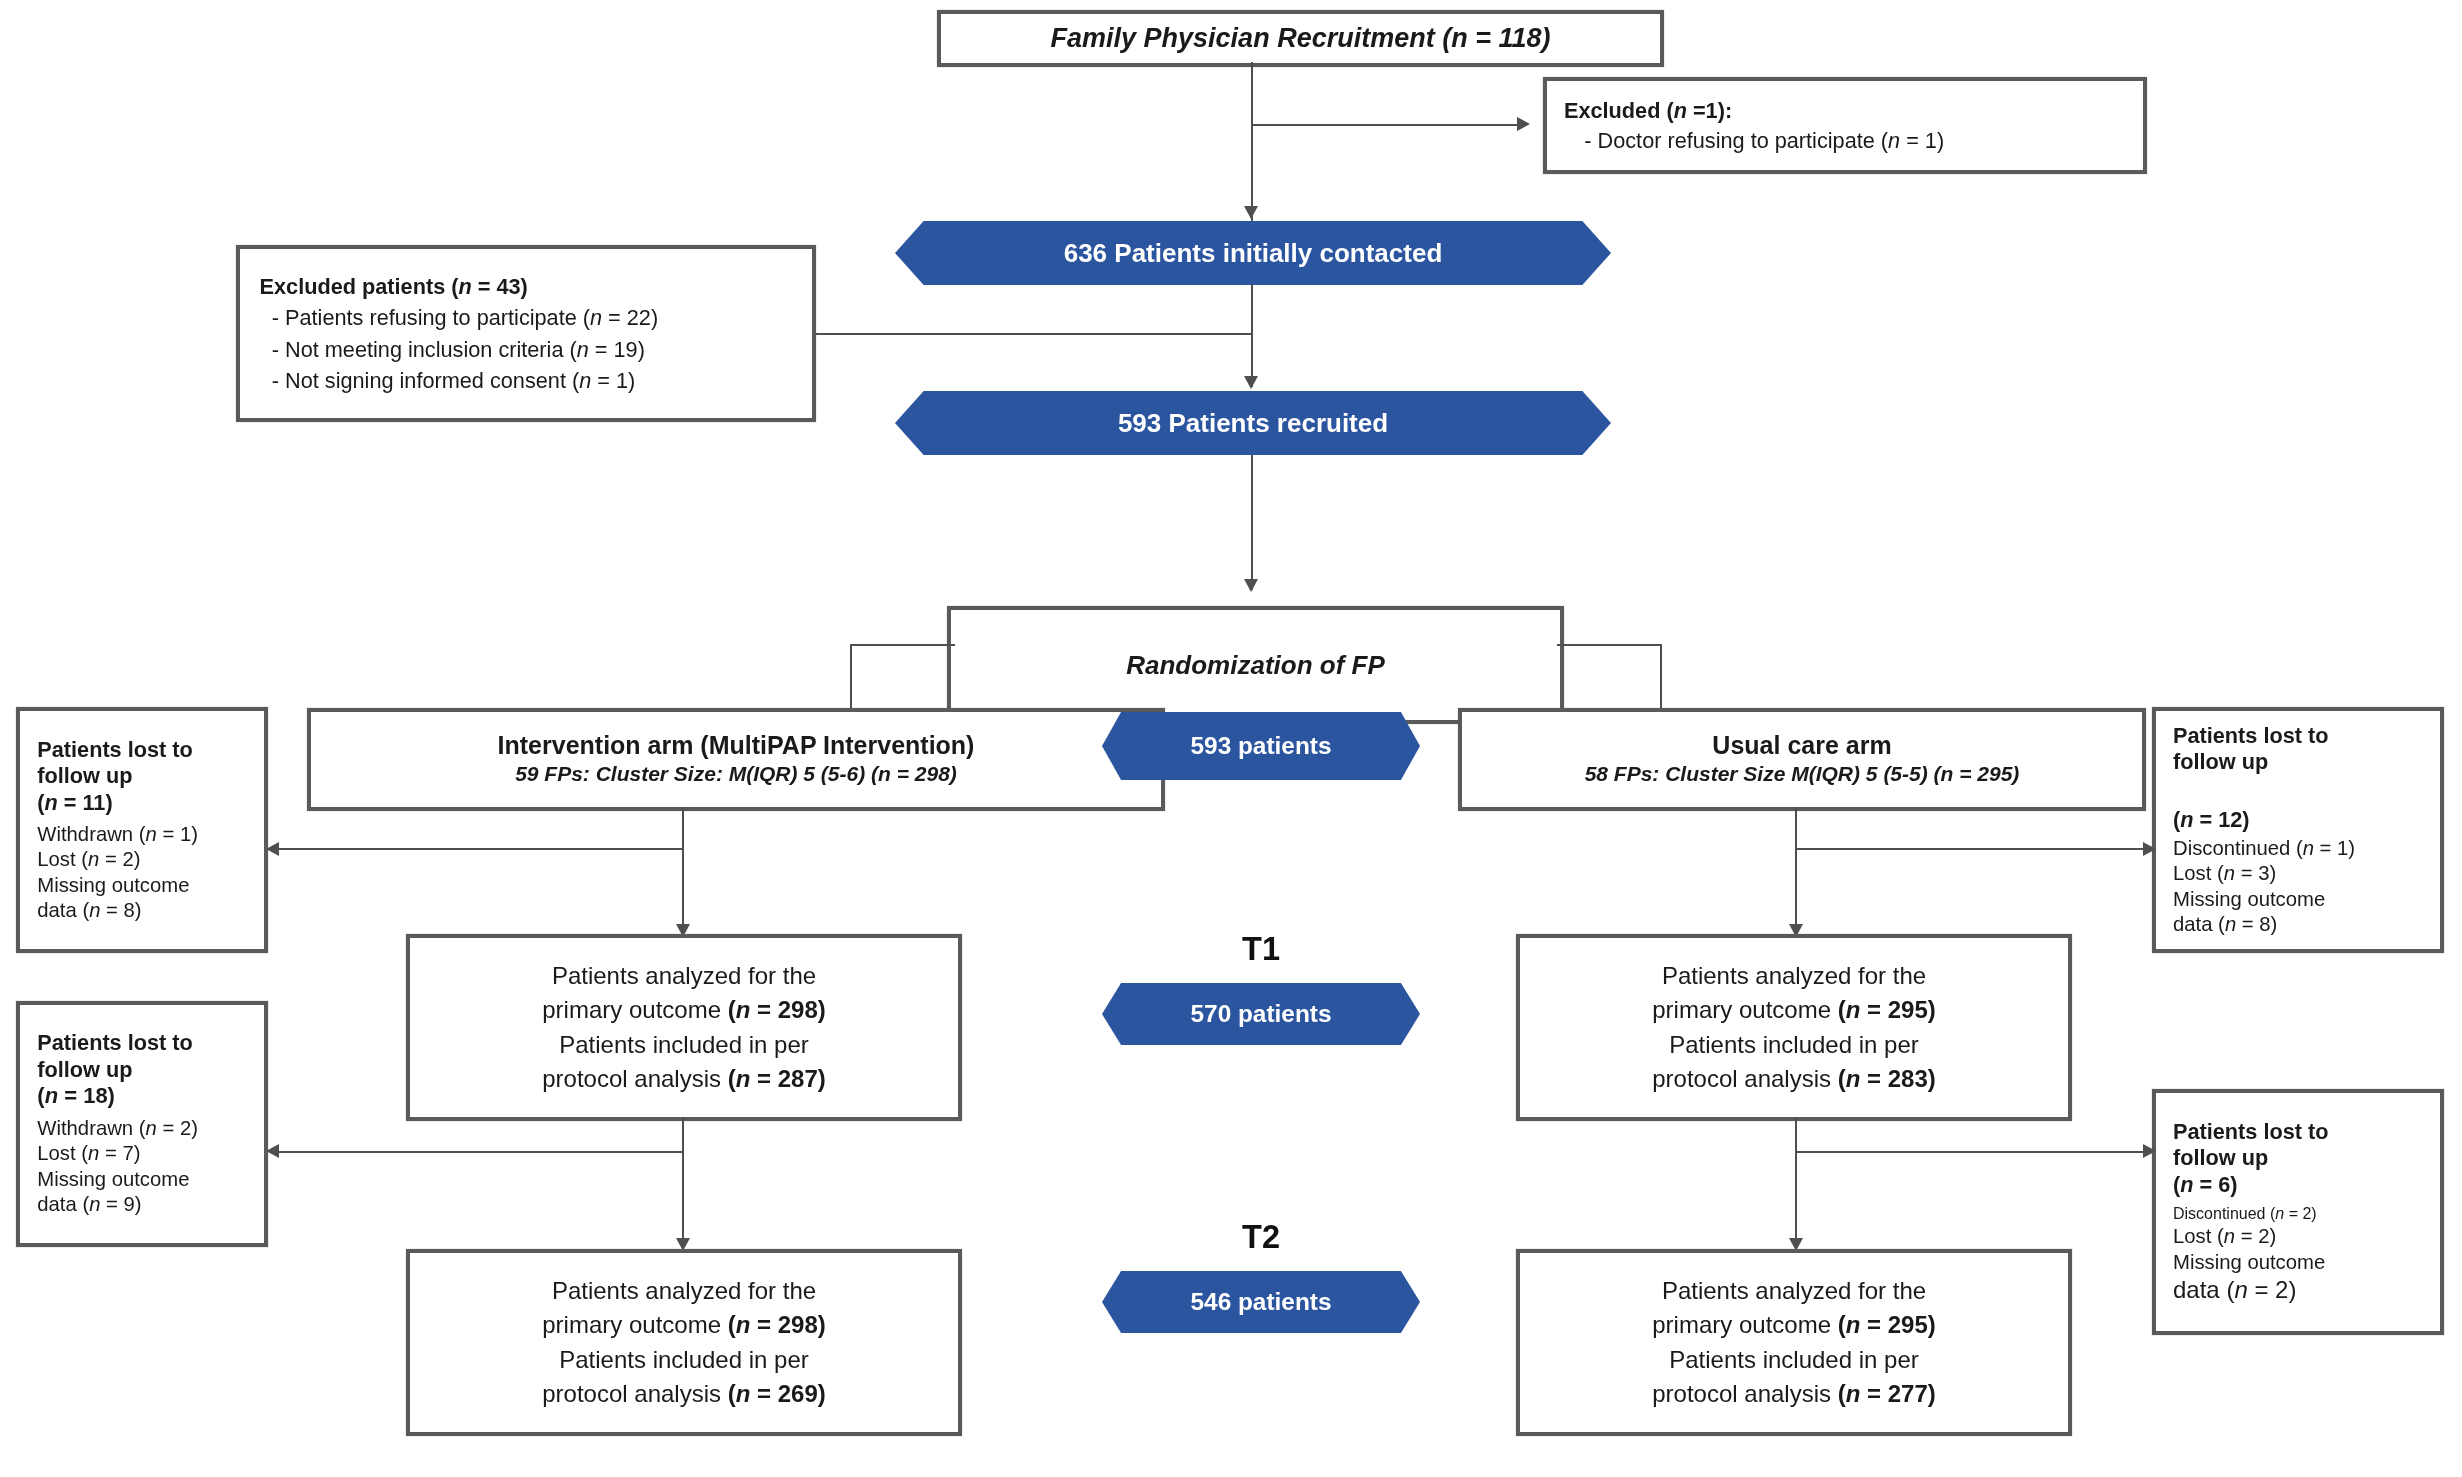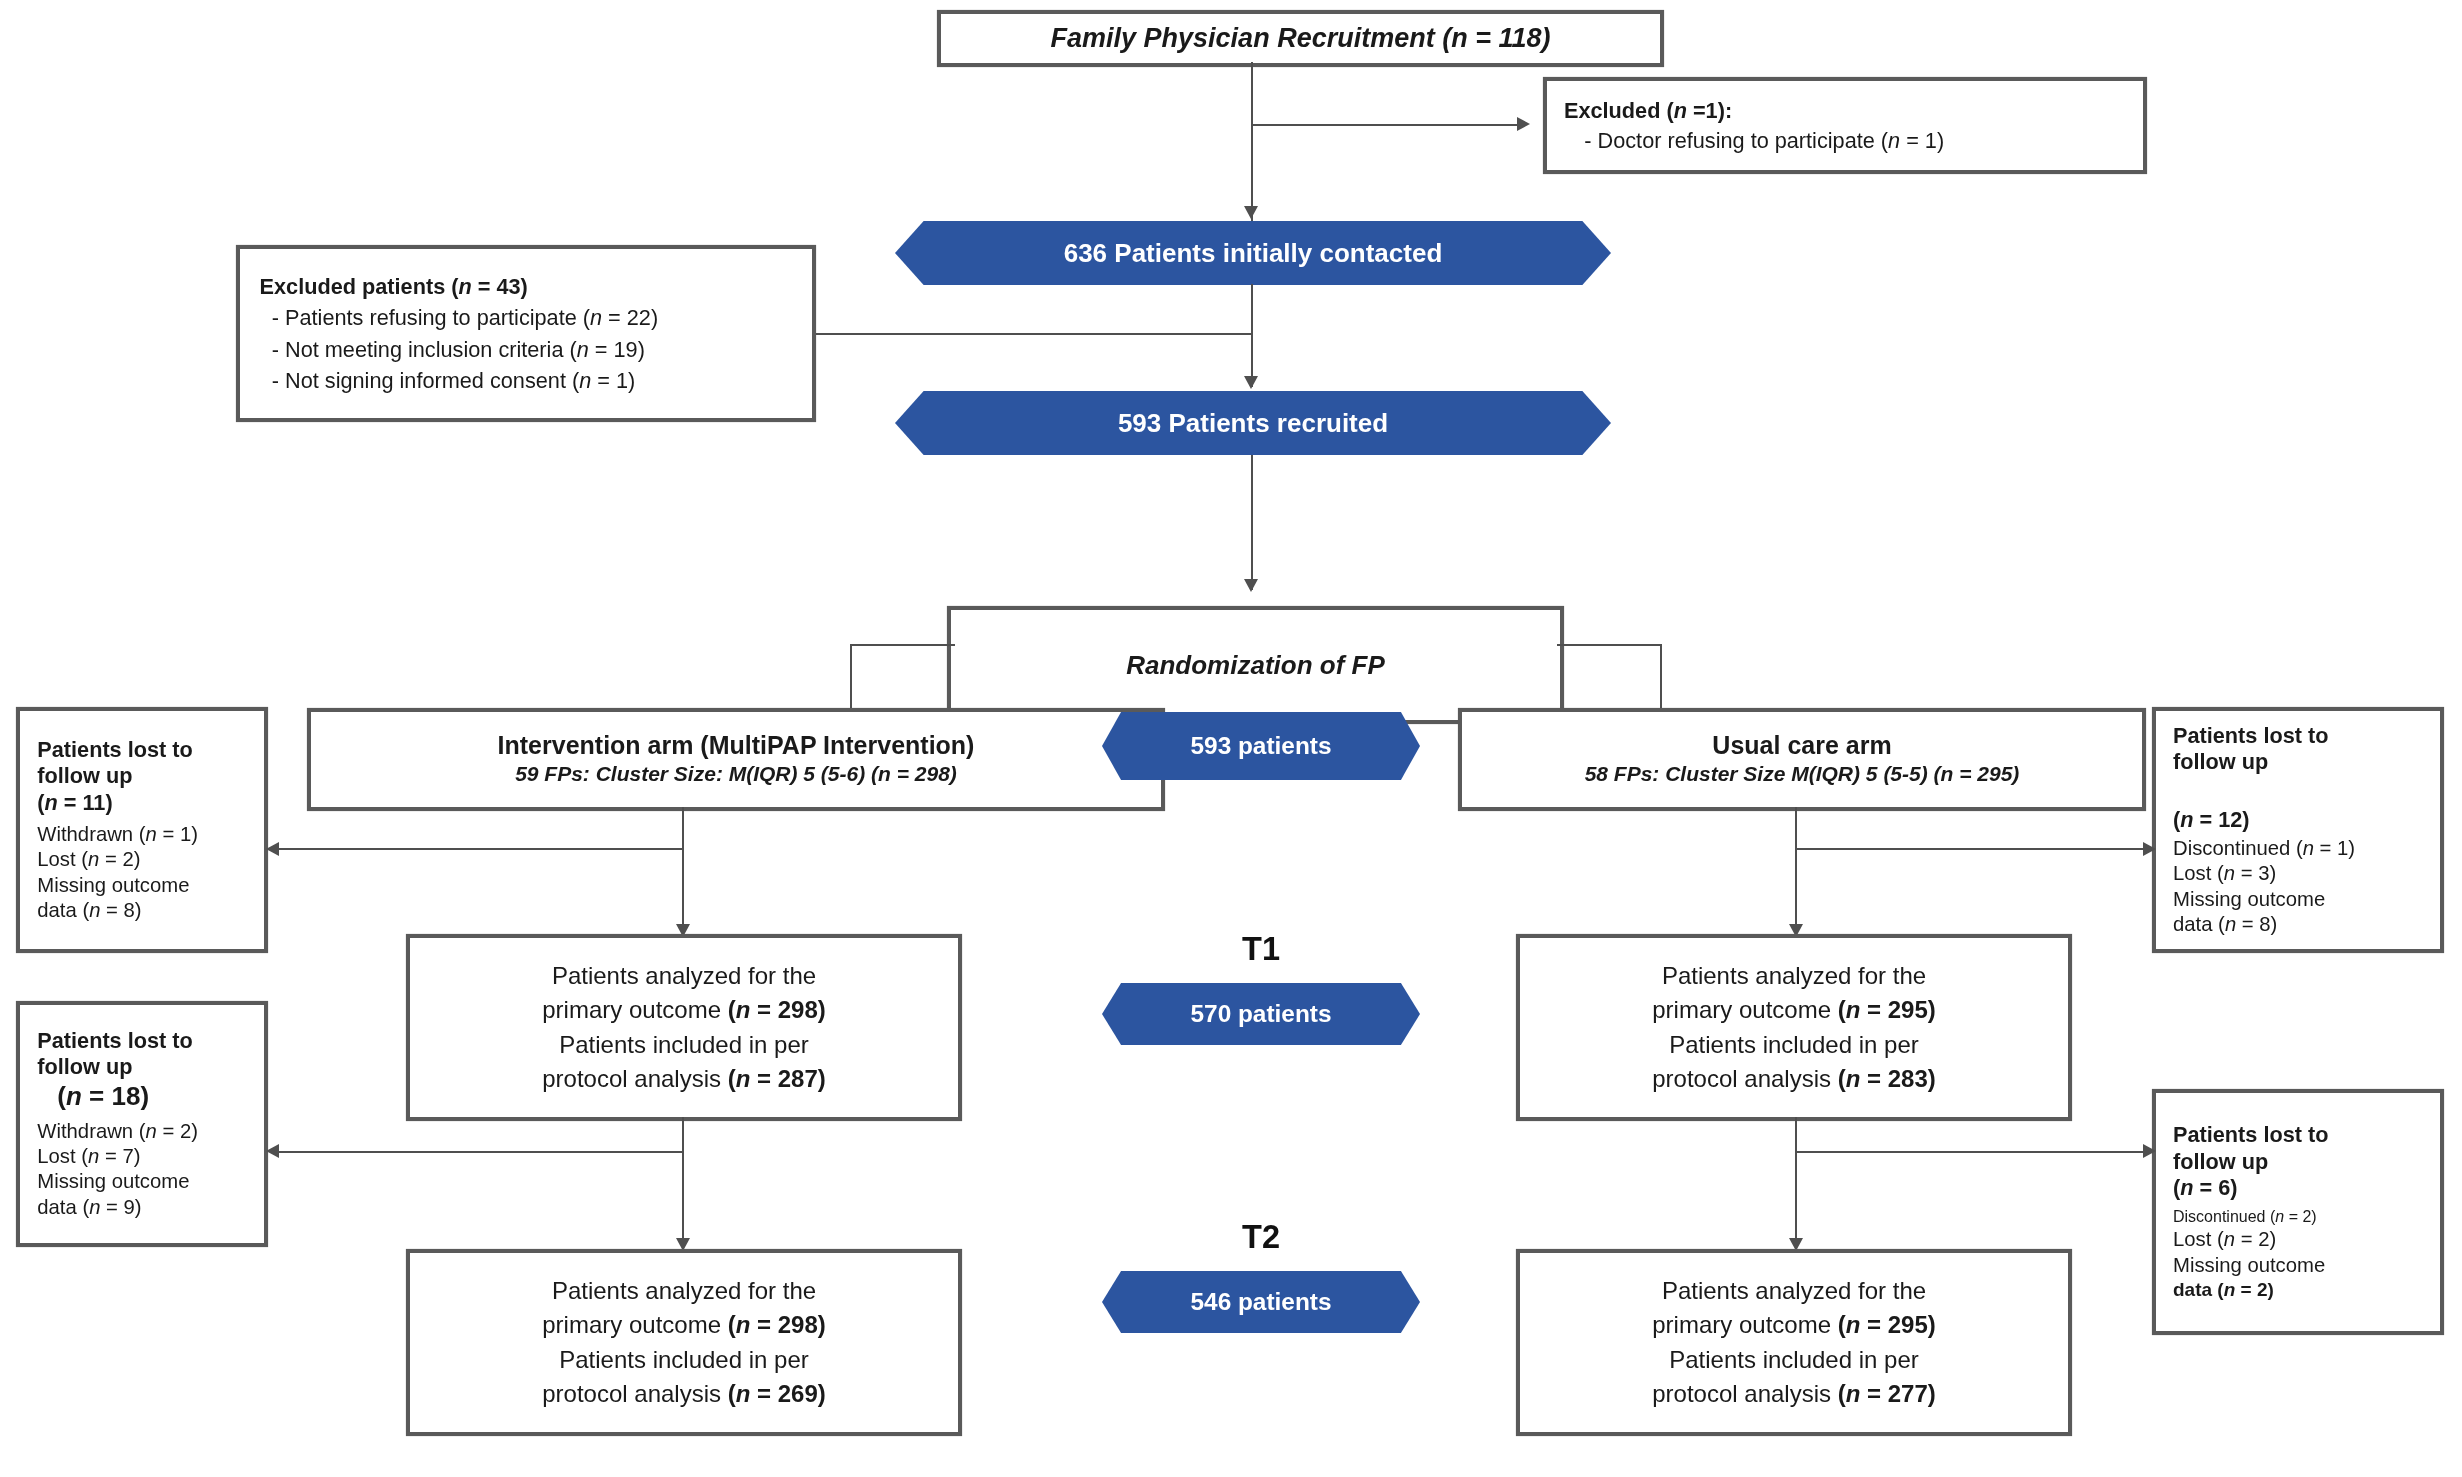--- a/index.html
+++ b/index.html
@@ -166,37 +166,37 @@
   <div class="box center" style="left:1520px;top:938px;width:548px;height:179px;">
     <div style="font-size:24px;line-height:1.42;">Patients analyzed for the</div>
     <div style="font-size:24px;line-height:1.42;">primary outcome <b>(<i>n</i> = 295)</b></div>
     <div style="font-size:24px;line-height:1.42;">Patients included in per</div>
     <div style="font-size:24px;line-height:1.42;">protocol analysis <b>(<i>n</i> = 283)</b></div>
   </div>
 
   <div class="box left" style="left:20.3px;top:1005px;width:244px;height:238px;padding:9.5px 15px;">
     <div class="ttl" style="font-size:21.7px;line-height:1.22;">Patients lost to</div>
     <div class="ttl" style="font-size:21.7px;line-height:1.22;">follow up</div>
-    <div class="ttl" style="font-size:26px;line-height:1.22;margin-left:20px;">(<i>n</i> = 18)</div>
+    <div class="ttl" style="font-size:22px;line-height:1.22;">(<i>n</i> = 18)</div>
     <div class="blank"></div>
     <div style="font-size:20.3px;line-height:1.25;">Withdrawn (<i>n</i> = 2)</div>
     <div style="font-size:20.3px;line-height:1.25;">Lost (<i>n</i> = 7)</div>
     <div style="font-size:20.3px;line-height:1.25;">Missing outcome</div>
     <div style="font-size:20.3px;line-height:1.25;">data (<i>n</i> = 9)</div>
   </div>
 
   <div class="box left" style="left:2156px;top:1093px;width:284px;height:238px;padding:9.5px 15px;">
     <div class="ttl" style="font-size:21.7px;line-height:1.22;">Patients lost to</div>
     <div class="ttl" style="font-size:21.7px;line-height:1.22;">follow up</div>
     <div class="ttl" style="font-size:21.7px;line-height:1.22;">(<i>n</i> = 6)</div>
     <div class="blank"></div>
     <div style="font-size:16px;line-height:1.25;">Discontinued (<i>n</i> = 2)</div>
     <div style="font-size:20.3px;line-height:1.25;">Lost (<i>n</i> = 2)</div>
     <div style="font-size:20.3px;line-height:1.25;">Missing outcome</div>
-    <div style="font-size:19px;line-height:1.25;font-weight:bold;">data (<i>n</i> = 2)</div>
+    <div style="font-size:24px;line-height:1.25;">data (<i>n</i> = 2)</div>
   </div>
 
   <div class="vline" style="left:682px;top:1117px;height:132px;"></div>
   <div class="arrow-d" style="left:676px;top:1238px;"></div>
   <div class="hline" style="left:278px;top:1151px;width:406px;"></div>
   <div class="arrow-l" style="left:266px;top:1144px;"></div>
 
   <div class="vline" style="left:1795px;top:1117px;height:132px;"></div>
   <div class="arrow-d" style="left:1789px;top:1238px;"></div>
   <div class="hline" style="left:1795px;top:1151px;width:352px;"></div>

